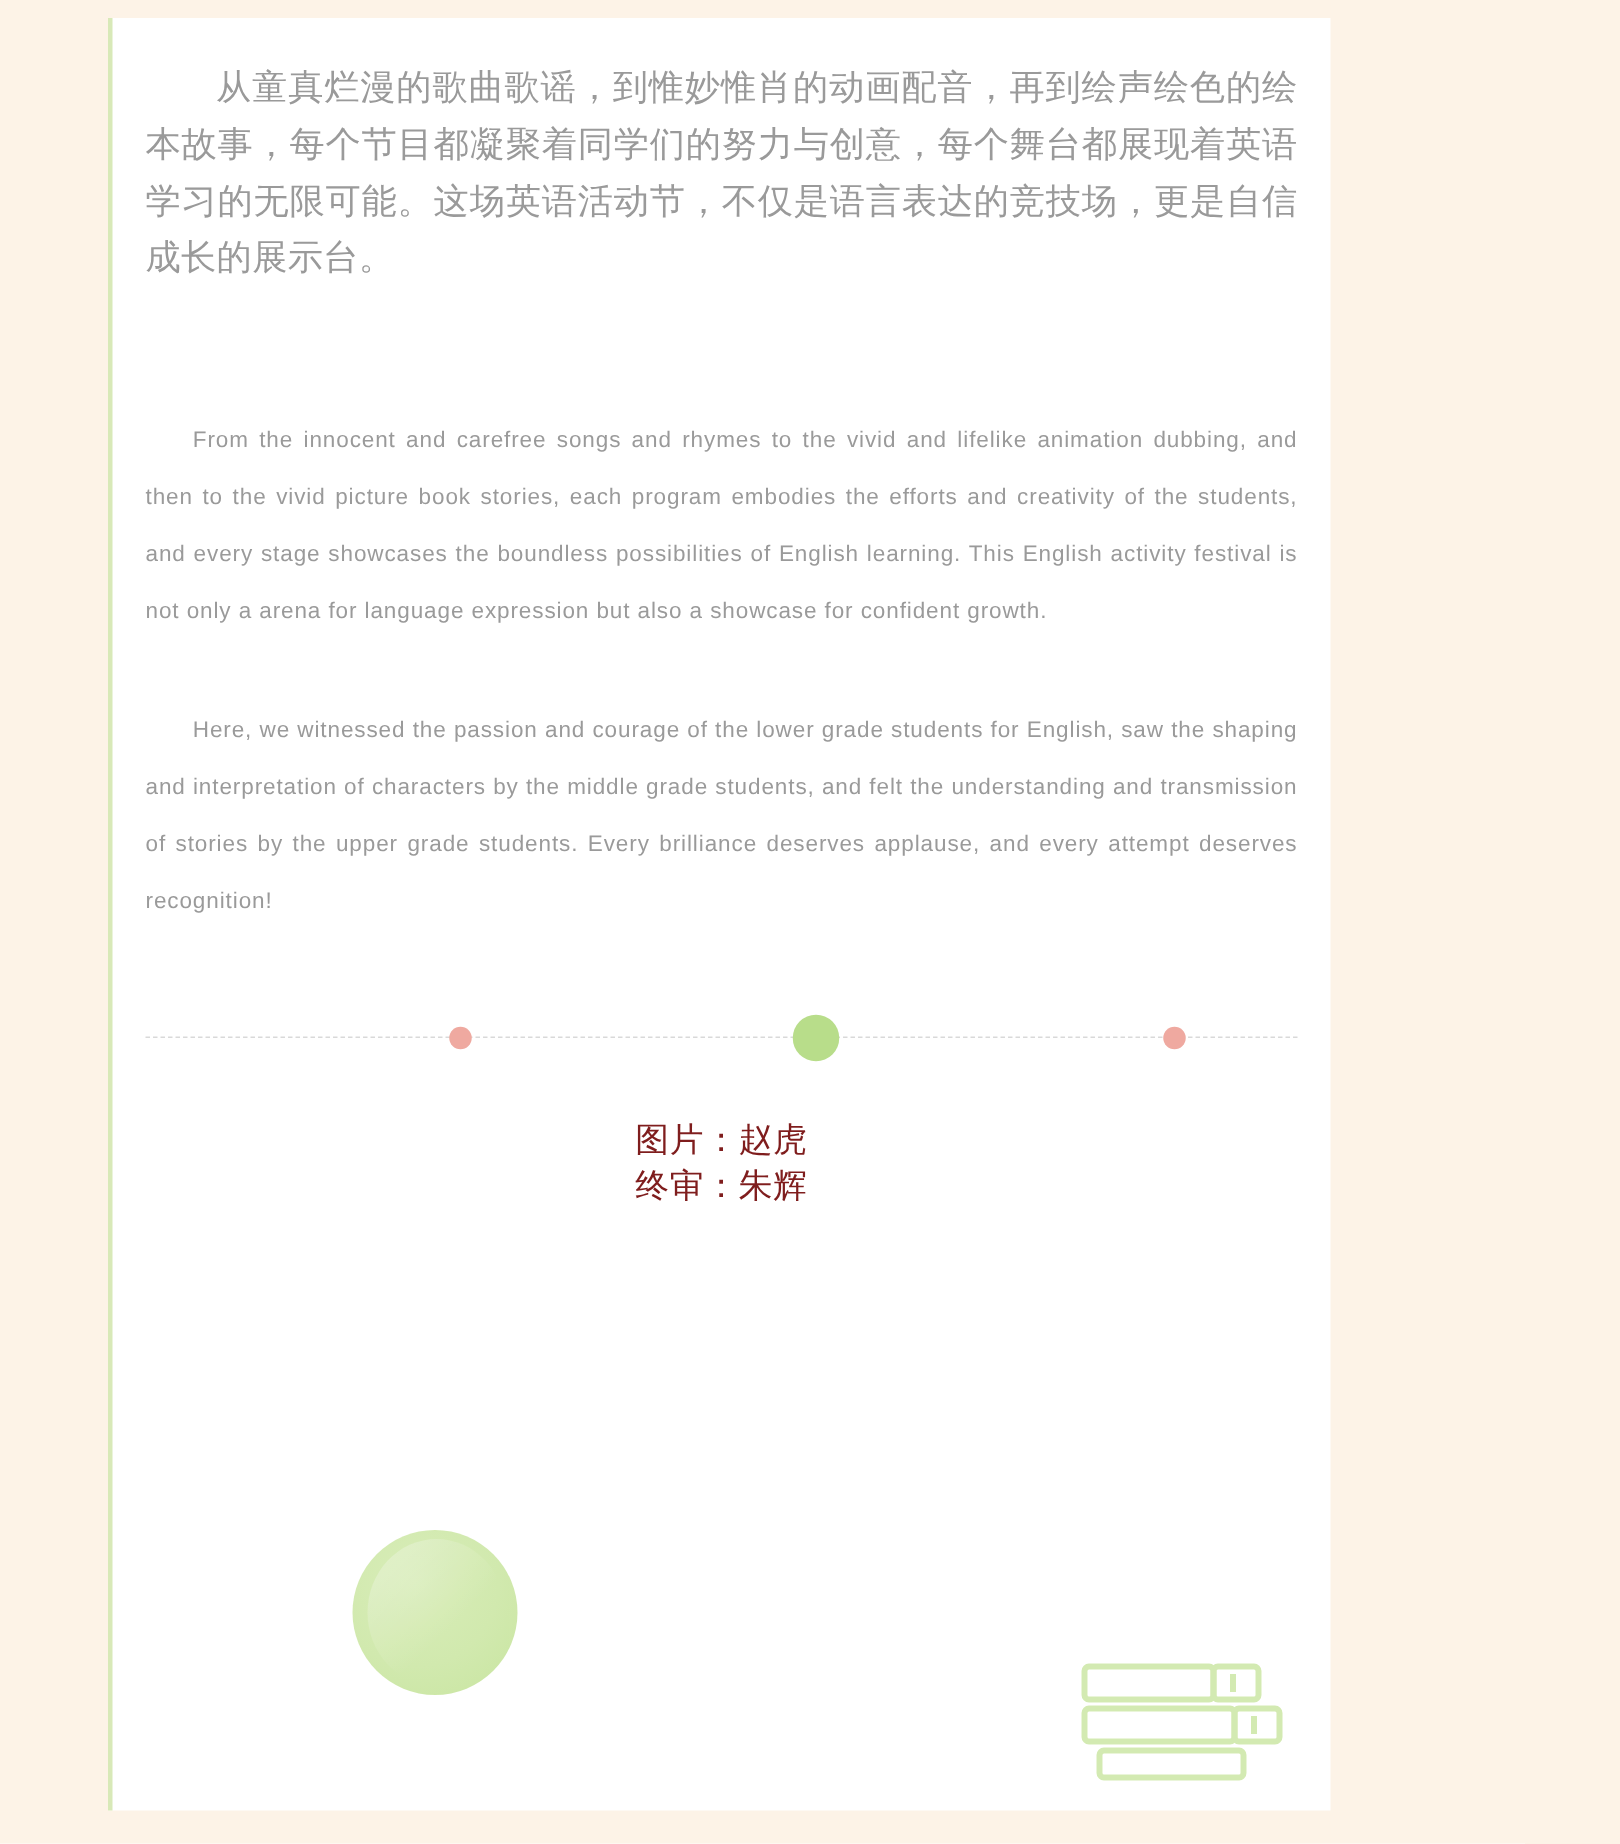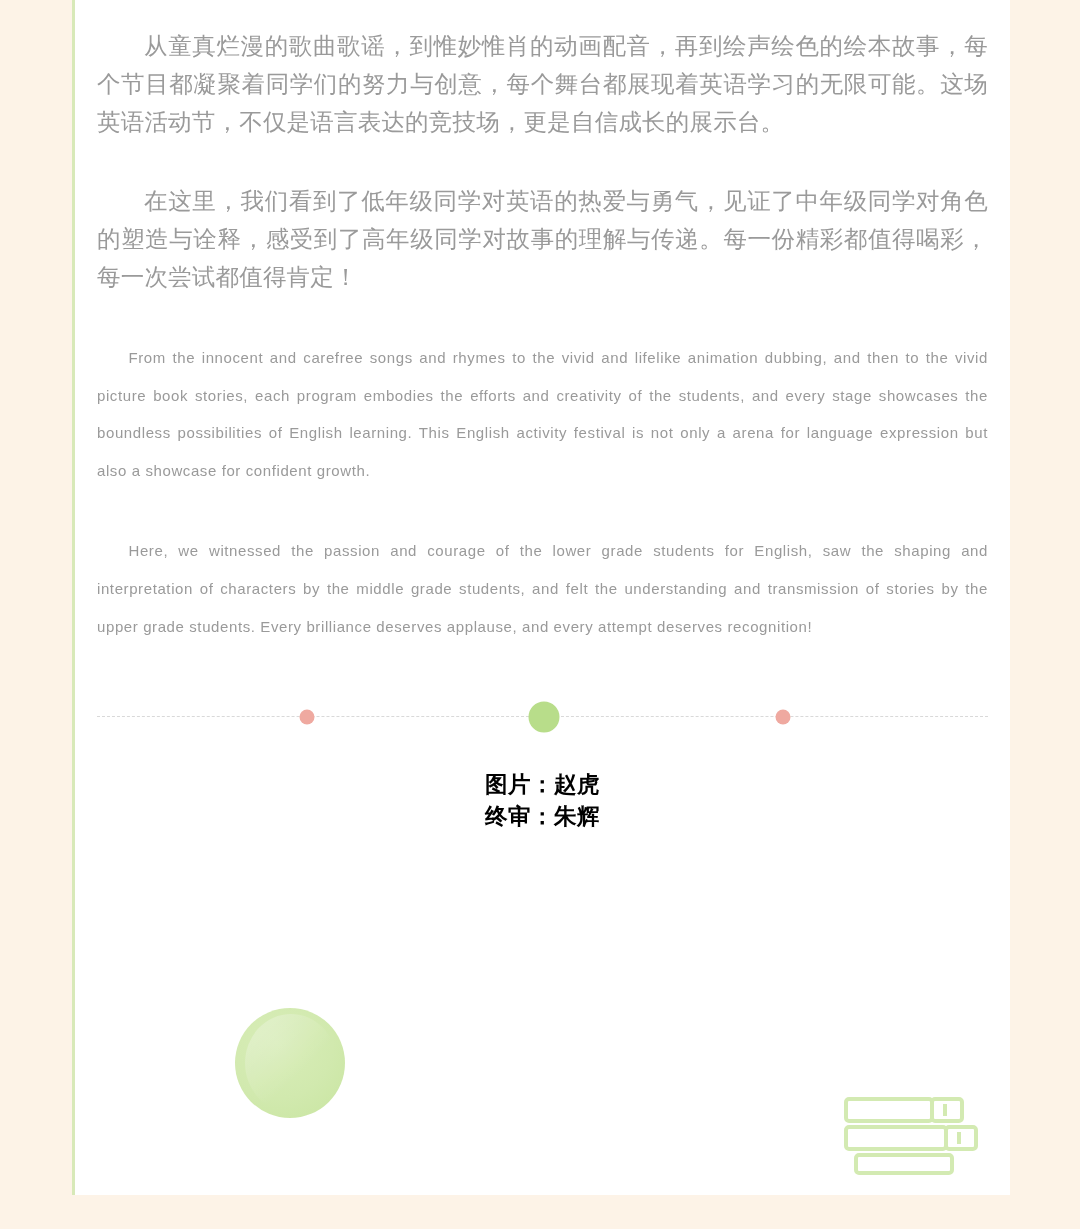--- a/index.html
+++ b/index.html
@@ -16,22 +16,22 @@
   .page {
     position: relative;
     width: 1080px;
     height: 1229px;
     background: #fdf3e7;
     box-sizing: border-box;
   }
   .card {
     position: absolute;
     left: 72px;
-    top: 0px;
-    width: 938px;
+    top: 12px;
+    width: 815px;
     height: 1195px;
     background: #ffffff;
     border-left: 3px solid #d8e9b8;
     box-sizing: border-box;
     overflow: hidden;
   }
   .content {
     position: relative;
     padding: 0 22px 0 22px;
     box-sizing: border-box;
@@ -92,23 +92,23 @@
   }
   .dot-left { left: 210px; }
   .dot-center { left: 447px; }
   .dot-right { left: 686px; }
 
   .credits {
     margin-top: 32px;
     text-align: center;
   }
   .credits .line {
-    color: #000000;
+    color: #7f1d1d;
     font-size: 22.5px;
-    font-weight: bold;
+    font-weight: normal;
     line-height: 31.5px;
     letter-spacing: 0.5px;
   }
 
   .blob {
     position: absolute;
     left: 160px;
     top: 1008px;
     width: 110px;
     height: 110px;
@@ -142,21 +142,20 @@
 <div class="page">
   <div class="card">
     <div class="content">
 
       <div class="gap-0"></div>
 
       <p class="para">从童真烂漫的歌曲歌谣，到惟妙惟肖的动画配音，再到绘声绘色的绘本故事，每个节目都凝聚着同学们的努力与创意，每个舞台都展现着英语学习的无限可能。这场英语活动节，不仅是语言表达的竞技场，更是自信成长的展示台。</p>
 
       <div class="gap"></div>
 
-      <p class="para">在这里，我们看到了低年级同学对英语的热爱与勇气，见证了中年级同学对角色的塑造与诠释，感受到了高年级同学对故事的理解与传递。每一份精彩都值得喝彩，每一次尝试都值得肯定！</p>
 
       <div class="gap"></div>
 
       <p class="para en">From the innocent and carefree songs and rhymes to the vivid and lifelike animation dubbing, and then to the vivid picture book stories, each program embodies the efforts and creativity of the students, and every stage showcases the boundless possibilities of English learning. This English activity festival is not only a arena for language expression but also a showcase for confident growth.</p>
 
       <div class="gap"></div>
 
       <p class="para en noindent">Here, we witnessed the passion and courage of the lower grade students for English, saw the shaping and interpretation of characters by the middle grade students, and felt the understanding and transmission of stories by the upper grade students. Every brilliance deserves applause, and every attempt deserves recognition!</p>
 
       <div class="divider">

